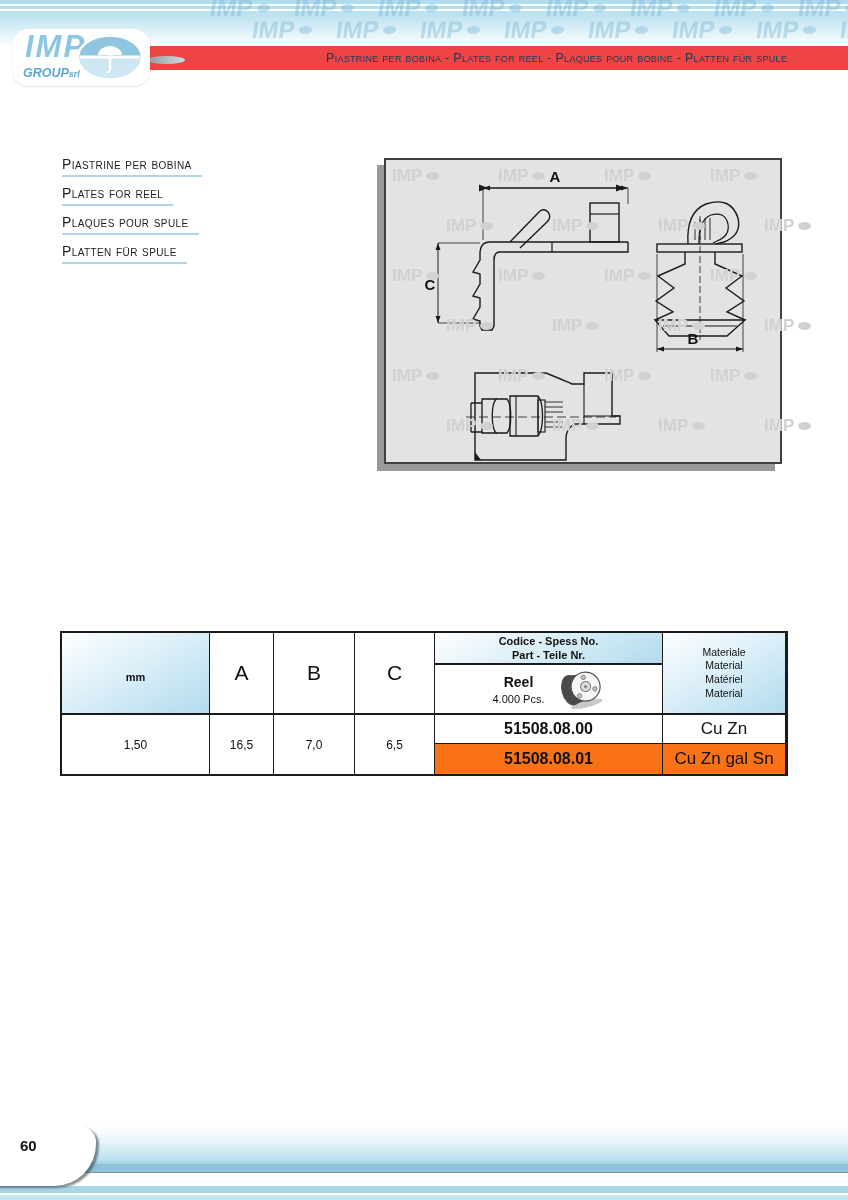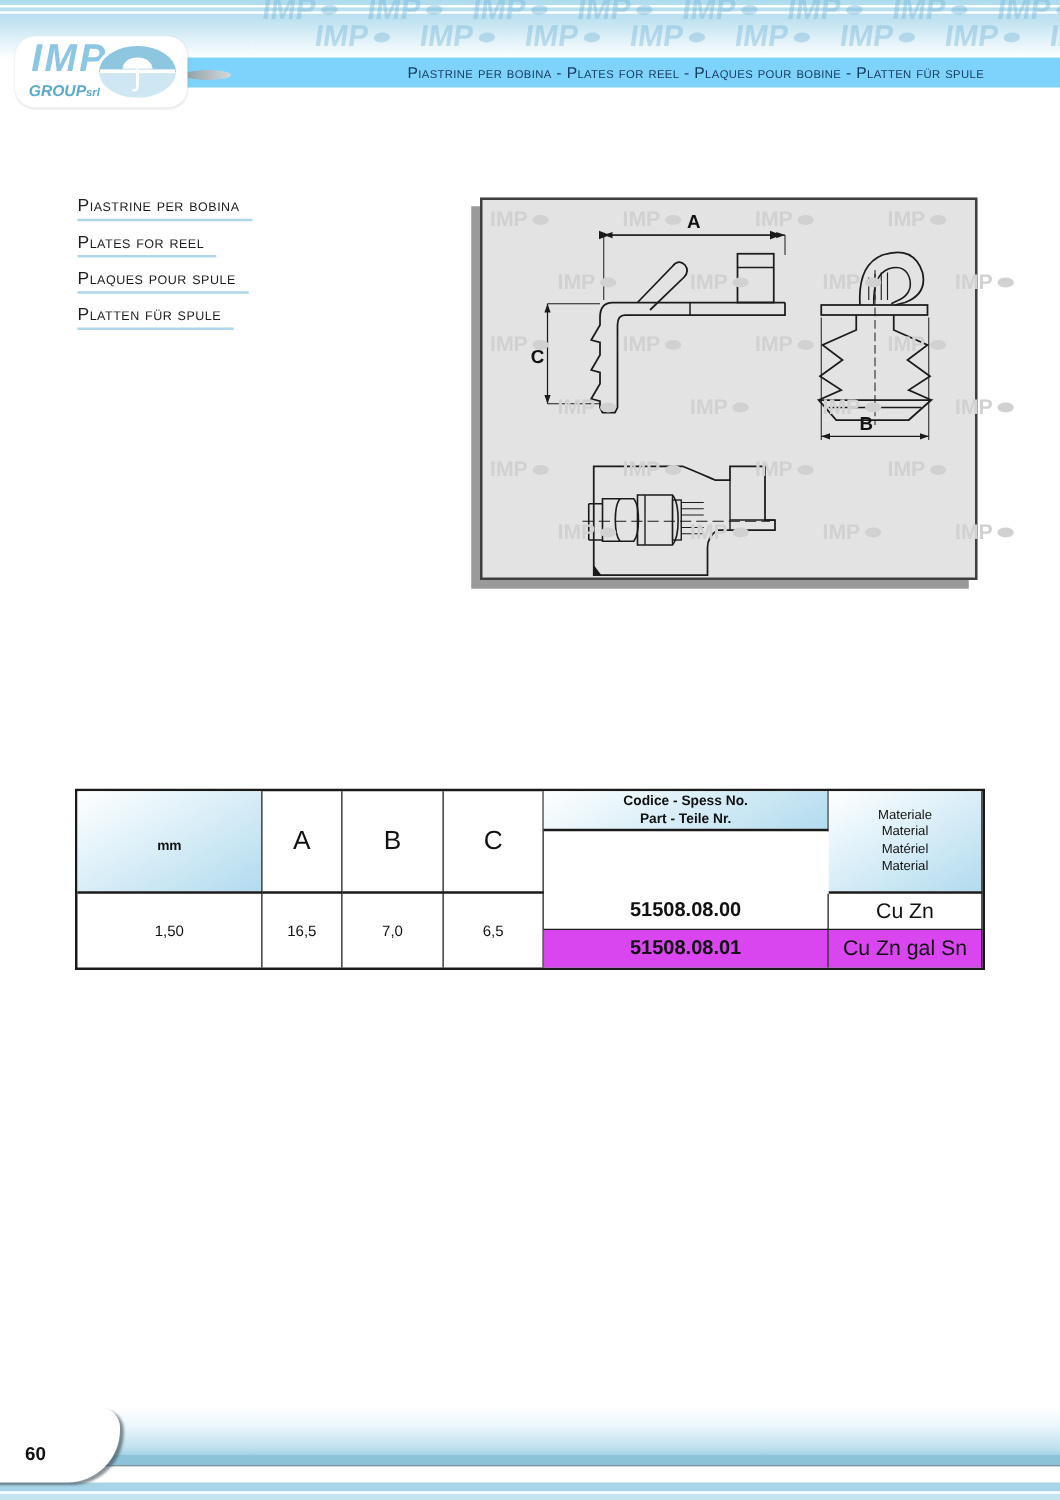--- a/index.html
+++ b/index.html
@@ -8,21 +8,21 @@
         font-family:"Liberation Sans",sans-serif;overflow:hidden}
 
   
   .top-strip{position:absolute;left:0;top:0;width:848px;height:46px;
     background:linear-gradient(180deg,#aedcee 0%,#bfe2f0 35%,#e6f4fa 75%,#fbfeff 100%);overflow:hidden}
   .strip-line{position:absolute;left:0;width:848px;height:2px;background:rgba(255,255,255,.95)}
   .strip-line.l1{top:4px}.strip-line.l2{top:9px}
   .top-strip .wm{color:rgba(120,180,215,.42);font-size:24px;transform:skewX(-8deg)}
 
   
-  .title-bar{position:absolute;left:140px;top:46px;width:708px;height:24px;background:#7dd3fc;z-index:1}
+  .title-bar{position:absolute;left:140px;top:46px;width:708px;height:24px;background:#ef4444;z-index:1}
   .title-swoosh{position:absolute;left:147px;top:56px;width:38px;height:8px;z-index:2;
     background:linear-gradient(90deg,#8e9da5,#d3dadd);border-radius:50%}
   .page-title{position:absolute;left:186px;top:0;line-height:24px;font-size:12.5px;
     font-variant:small-caps;letter-spacing:.3px;color:#17395e;white-space:nowrap}
   .logo{position:absolute;left:12px;top:29px;width:138px;height:57px;background:#fff;
     border-radius:16px;z-index:3;box-shadow:0 1px 2px rgba(0,0,0,.12)}
   .logo-brand{position:absolute;left:13px;top:0px;font-size:31px;font-weight:bold;font-style:italic;
     letter-spacing:2px;color:#8cc6e2;text-shadow:0 0 1px #fff}
   .logo-group{position:absolute;left:11px;top:37px;font-size:12.5px;font-weight:bold;font-style:italic;color:#5ca9ce}
   .logo-group i{font-size:9px;font-style:italic}
@@ -42,21 +42,21 @@
   .drawing-svg{position:absolute;left:0;top:0;width:394px;height:302px}
 
   
   .spec-table{position:absolute;left:60px;top:631px;display:grid;
     grid-template-columns:148px 64px 81px 80px 228px 123px;
     grid-template-rows:32px 50px 29px 30px;
     border:2px solid #1a1a1a;background:#fff;color:#111}
   .tc{border-right:1px solid #1a1a1a;border-bottom:1px solid #1a1a1a;
     display:flex;flex-direction:column;align-items:center;justify-content:center;text-align:center}.tc.last-row{border-bottom:none}
   .blue{background:linear-gradient(150deg,#feffff 0%,#e0f1f9 40%,#b2dbee 100%)}
-  .gray{background:#d946ef}
+  .gray{background:#f97316}
   .span-hdr{grid-row:1/3}
   .span-data{grid-row:3/5}
   .th-small{font-size:10.5px;line-height:1.3}
   .mm{font-weight:bold;font-size:11px;margin-top:7px}
   .dim-letter{font-size:21px}
   .part-hdr{font-weight:bold;font-size:11px;line-height:1.3;border-bottom-width:2px}
   .hdr-bottom{border-bottom-width:2px}
   .reel-cell{flex-direction:row;gap:12px}
   .reel-label{font-weight:bold;font-size:14px}
   .reel-qty{font-size:11px;margin-top:3px}
@@ -66,21 +66,21 @@
 
   
   .footer-grad{position:absolute;left:0;top:1126px;width:848px;height:38px;
     background:linear-gradient(180deg,#ffffff 0%,#eaf6fb 40%,#bfe1ef 85%,#a2d2e4 100%)}
   .footer-band1{position:absolute;left:0;top:1164px;width:848px;height:9px;background:#8cc3d8;
     border-bottom:1px solid #82949c}
   .footer-stripe{position:absolute;left:0;top:1186px;width:848px;height:7px;background:#a7d4e6}
   .footer-bottom{position:absolute;left:0;top:1195px;width:848px;height:5px;background:#c4e4f0}
   .page-tab{position:absolute;left:-10px;top:1126px;width:106px;height:60px;background:#fff;
     border-radius:0 16px 42px 0;box-shadow:3px 2px 2px rgba(60,72,78,.6);z-index:4}
-  .page-num{position:absolute;left:30px;top:29px;font-size:15px;font-weight:bold;color:#111}
+  .page-num{position:absolute;left:30px;top:11px;font-size:15px;font-weight:bold;color:#111}
 
   svg text{font-family:"Liberation Sans",sans-serif}
 </style>
 </head>
 <body>
 
 <div class="page">
 
   <div class="top-strip">
     <div class="strip-line l1"></div>
@@ -353,20 +353,39 @@
     <div class="tc span-hdr hdr-bottom" style="grid-column:3">
         <span class="dim-letter">B</span>
       </div>
     <div class="tc span-hdr hdr-bottom" style="grid-column:4">
         <span class="dim-letter">C</span>
       </div>
     <div class="tc blue part-hdr" style="grid-column:5;grid-row:1">
       <div>Codice - Spess No.</div>
       <div>Part - Teile Nr.</div>
     </div>
+    <div class="tc reel-cell hdr-bottom" style="grid-column:5;grid-row:2">
+      <div>
+        <div class="reel-label">Reel</div>
+        <div class="reel-qty">4.000 Pcs.</div>
+      </div>
+      <svg width="48" height="42" viewBox="0 0 48 42">
+        <g transform="rotate(-14 24 21)">
+          <ellipse cx="27" cy="37" rx="16" ry="3.5" fill="#c9c9c9"></ellipse>
+          <ellipse cx="15" cy="20" rx="9" ry="15" fill="#e8e8e8" stroke="#555" stroke-width="1"></ellipse>
+          <path d="M15,5 L29,7 A14.5,14.5 0 0 0 29,33 L15,35 A9,15 0 0 1 15,5 Z" fill="#4a4a4a"></path>
+          <circle cx="30" cy="20" r="14.5" fill="#f7f7f7" stroke="#555" stroke-width="1.2"></circle>
+          <circle cx="30" cy="20" r="5" fill="#dcdcdc" stroke="#777" stroke-width="1"></circle>
+          <circle cx="30" cy="20" r="1.6" fill="#888"></circle>
+          <circle cx="30" cy="10.5" r="2.2" fill="#c2c2c2" stroke="#777" stroke-width=".8"></circle>
+          <circle cx="38.5" cy="24.5" r="2.2" fill="#c2c2c2" stroke="#777" stroke-width=".8"></circle>
+          <circle cx="22" cy="27.5" r="2.2" fill="#c2c2c2" stroke="#777" stroke-width=".8"></circle>
+        </g>
+      </svg>
+    </div>
     <div class="tc blue span-hdr hdr-bottom" style="grid-column:6">
       <div class="th-small">
         <div>Materiale</div>
         <div>Material</div>
         <div>Matériel</div>
         <div>Material</div>
       </div>
     </div>
 
     <div class="tc span-data last-row data-num" style="grid-column:1">1,50</div>

